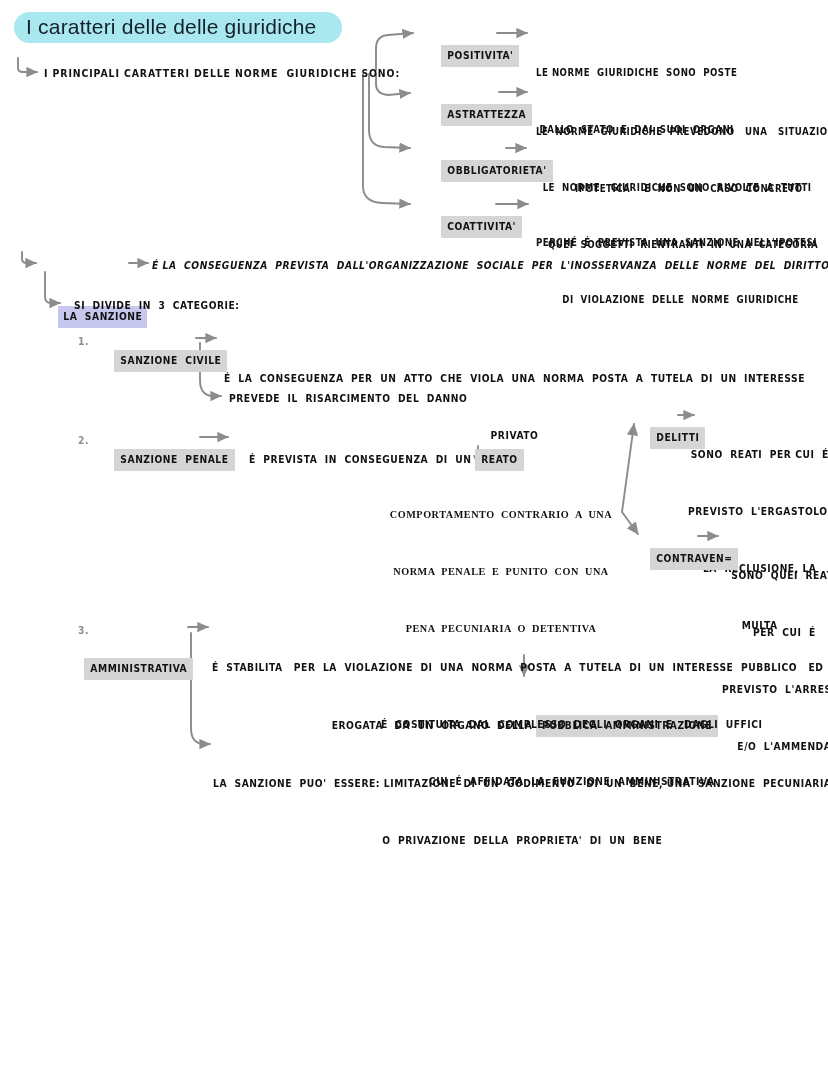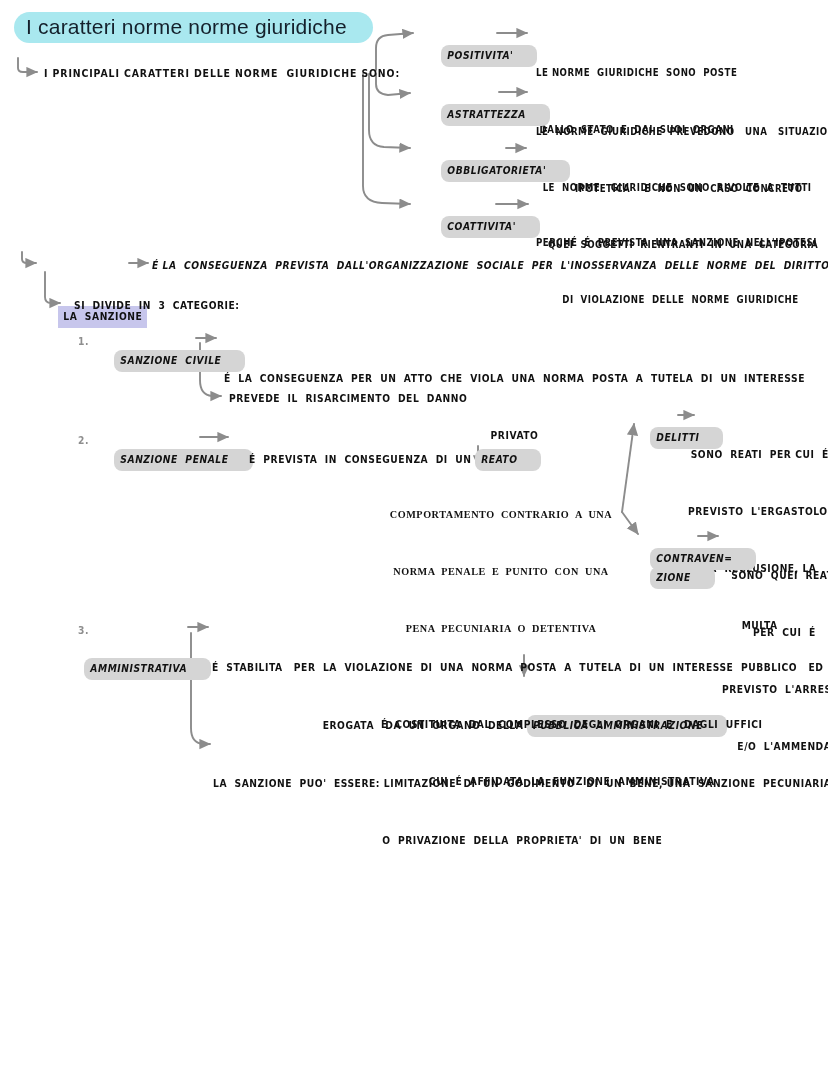--- a/index.html
+++ b/index.html
@@ -63,24 +63,23 @@
     font-size: 9.6px;
     letter-spacing: 0.5px;
   }
   .hand.lead {
     font-size: 10.4px;
     letter-spacing: 0.9px;
     text-align: center;
   }
   .hl-grey {
     background: #d5d5d5;
-    border-radius: 8px;
-    padding: 1px 24px 2px 6px;
+    border-radius: 1px;
+    padding: 1px 6px 2px 6px;
     display: inline-block;
-    font-style: italic;
   }
   .hl-purple {
     background: #c7c6ec;
     padding: 1px 5px 2px 5px;
     display: inline-block;
     margin-top: 32px;
   }
   .num {
     color: #8e8e8e;
     font-weight: 700;
@@ -143,21 +142,21 @@
       <path d="M188,627 L208,627" marker-end="url(#ah)"></path>
 
       <path d="M191,633 L191,728 Q191,743 203,744 L210,744" marker-end="url(#ah)"></path>
 
       <path d="M524,655 L524,676" marker-end="url(#ah)"></path>
 
     </g>
   </svg>
 
   <div id="title-wrap">
-    <span id="title-pill">I caratteri norme norme giuridiche</span>
+    <span id="title-pill">I caratteri delle delle giuridiche</span>
   </div>
 
   <div class="node hand lead" style="left:44px; top:64px;">I PRINCIPALI CARATTERI DELLE NORME  GIURIDICHE SONO:</div>
 
   <div class="node" style="left:421px; top:25px;">
     <span class="hand hl-grey">POSITIVITA'</span>
   </div>
   <div class="node hand small" style="left:536px; top:25px;">
     <span class="ln">LE NORME  GIURIDICHE  SONO  POSTE</span>
     <span class="ln">DALLO  STATO  E  DAI  SUOI  ORGANI</span>
@@ -223,23 +222,20 @@
   <div class="node hand" style="left:688px; top:407px;">
     <span class="ln">SONO  REATI  PER CUI  É</span>
     <span class="ln">PREVISTO  L'ERGASTOLO,</span>
     <span class="ln">LA  RECLUSIONE, LA</span>
     <span class="ln">MULTA</span>
   </div>
 
   <div class="node" style="left:630px; top:528px;">
     <span class="hand hl-grey">CONTRAVEN=</span>
   </div>
-  <div class="node" style="left:630px; top:547px;">
-    <span class="hand hl-grey">ZIONE</span>
-  </div>
   <div class="node hand" style="left:722px; top:528px;">
     <span class="ln">SONO  QUEI  REATI</span>
     <span class="ln">PER  CUI  É</span>
     <span class="ln">PREVISTO  L'ARRESTO</span>
     <span class="ln">E/O  L'AMMENDA</span>
   </div>
 
   <div class="node hand num" style="left:78px; top:621px;">3.</div>
   <div class="node" style="left:64px; top:638px;">
     <span class="hand hl-grey">AMMINISTRATIVA</span>

